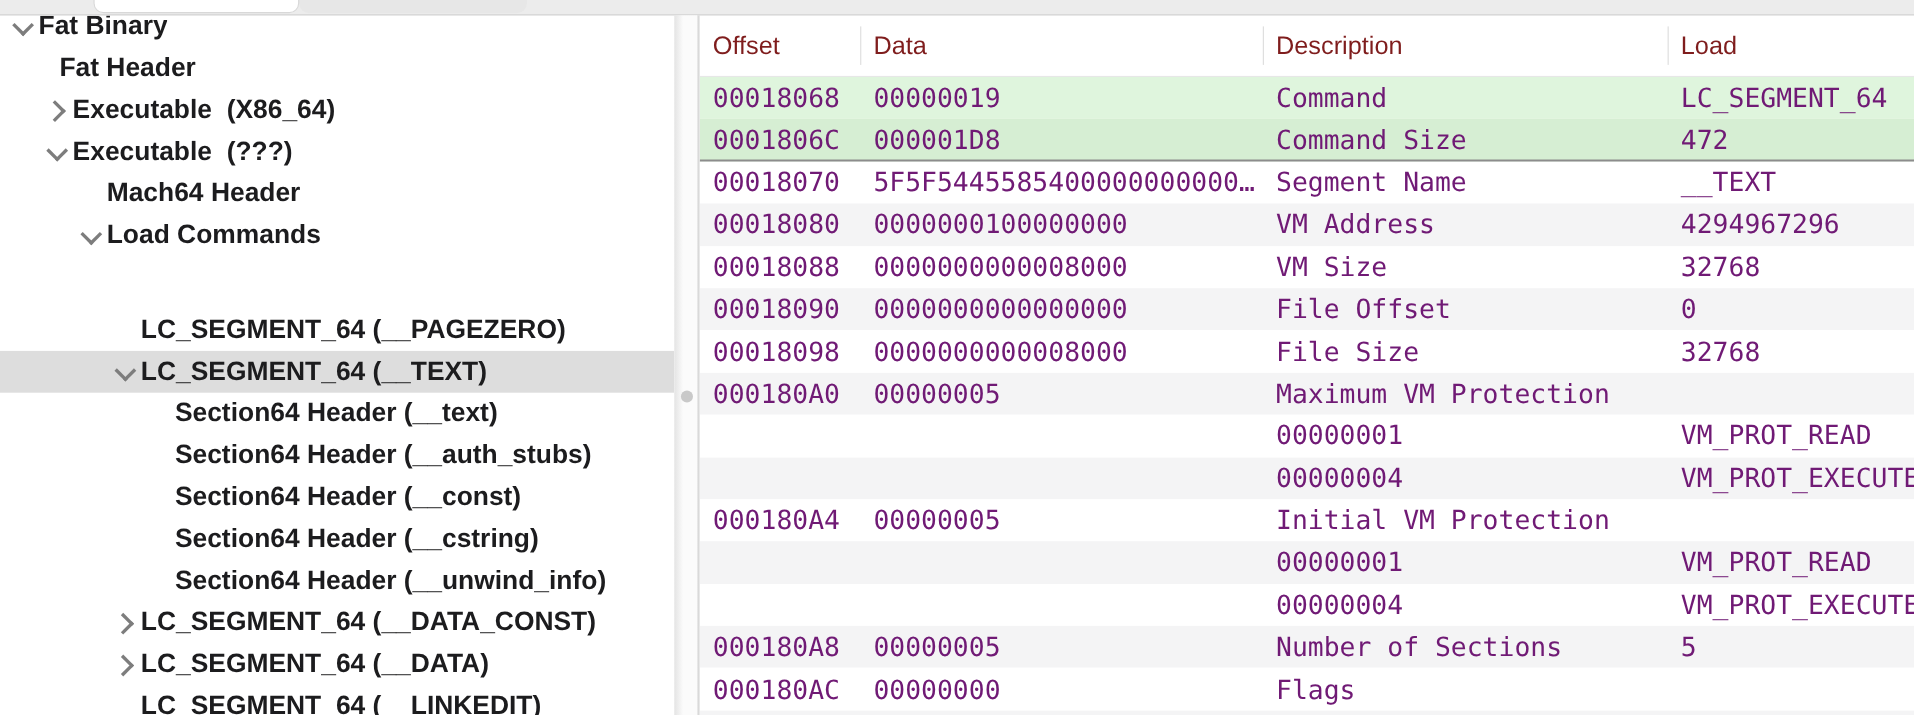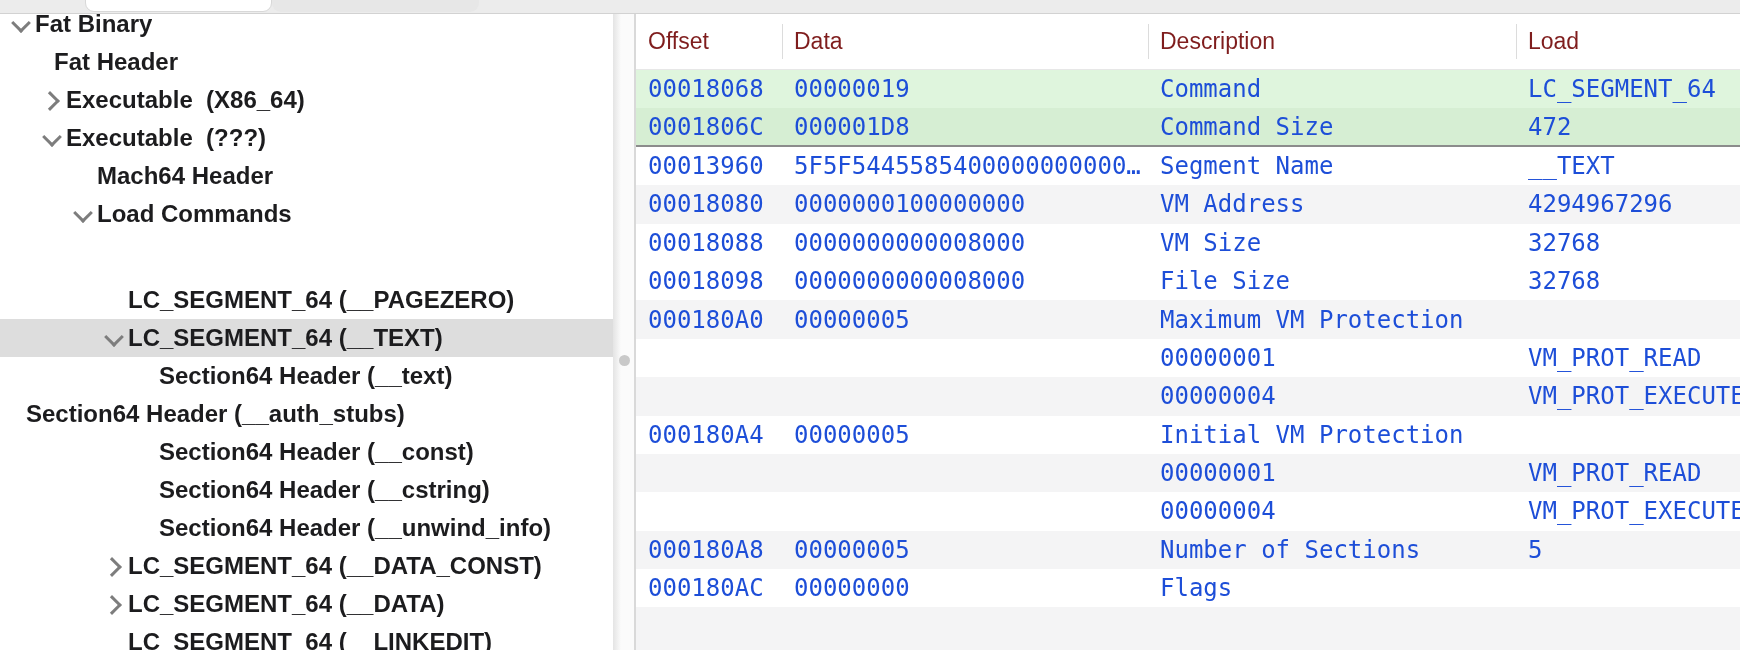--- a/index.html
+++ b/index.html
@@ -62,21 +62,21 @@
   .th{
     font-size:23px;color:#7f1d1d;padding-left:12px;white-space:nowrap;
   }
   .vsep{position:absolute;top:10px;bottom:10px;width:1px;background:var(--th-sep);}
   .tbody{flex:0 0 auto;}
   .trow{
     height:38.4px;display:grid;grid-template-columns:146px 366px 368px 1fr;
     align-items:center;box-sizing:border-box;
   }
   .trow .td{
-    font-family:"DejaVu Sans Mono",monospace;font-size:24px;color:#1d4ed8;
+    font-family:"DejaVu Sans Mono",monospace;font-size:24px;color:#701a75;
     padding-left:12px;white-space:nowrap;overflow:visible;
   }
   .bg-white{background:#ffffff;}
   .bg-stripe{background:var(--stripe);}
   .bg-green-light{background:var(--green-light);}
   .bg-green-dark{background:var(--green-dark);}
   .sel-end{border-bottom:2px solid var(--sel-range-border);}
   .bottom-sliver{flex:1 1 auto;background:var(--stripe);}
 </style>
 </head>
@@ -94,21 +94,21 @@
       <div class="treerows" id="treerows">
           <div class="tree-item" style="padding-left: 9px;"><span class="chev down"></span><span class="tree-label">Fat Binary</span></div>
           <div class="tree-item" style="padding-left: 28px;"><span class="chev none"></span><span class="tree-label">Fat Header</span></div>
           <div class="tree-item" style="padding-left: 40px; align-items: center;"><span class="chev right"></span><span class="tree-label">Executable  (X86_64)</span></div>
           <div class="tree-item" style="padding-left: 40px;"><span class="chev down"></span><span class="tree-label">Executable  (???)</span></div>
           <div class="tree-item" style="padding-left: 71px;"><span class="chev none"></span><span class="tree-label">Mach64 Header</span></div>
           <div class="tree-item" style="padding-left: 71px;"><span class="chev down"></span><span class="tree-label">Load Commands</span></div>
           <div class="tree-item" style="padding-left: 102px; margin-top: 48px;"><span class="chev none"></span><span class="tree-label">LC_SEGMENT_64 (__PAGEZERO)</span></div>
           <div class="tree-item selected" style="padding-left: 102px;"><span class="chev down"></span><span class="tree-label">LC_SEGMENT_64 (__TEXT)</span></div>
           <div class="tree-item" style="padding-left: 133px;"><span class="chev none"></span><span class="tree-label">Section64 Header (__text)</span></div>
-          <div class="tree-item" style=""><span class="chev none"></span><span class="tree-label">Section64 Header (__auth_stubs)</span></div>
+          <div class="tree-item" style="padding-left: 133px;"><span class="chev none"></span><span class="tree-label">Section64 Header (__auth_stubs)</span></div>
           <div class="tree-item" style="padding-left: 133px;"><span class="chev none"></span><span class="tree-label">Section64 Header (__const)</span></div>
           <div class="tree-item" style="padding-left: 133px;"><span class="chev none"></span><span class="tree-label">Section64 Header (__cstring)</span></div>
           <div class="tree-item" style="padding-left: 133px;"><span class="chev none"></span><span class="tree-label">Section64 Header (__unwind_info)</span></div>
           <div class="tree-item" style="padding-left: 102px;"><span class="chev right"></span><span class="tree-label">LC_SEGMENT_64 (__DATA_CONST)</span></div>
           <div class="tree-item" style="padding-left: 102px;"><span class="chev right"></span><span class="tree-label">LC_SEGMENT_64 (__DATA)</span></div>
           <div class="tree-item" style="padding-left: 102px;"><span class="chev none"></span><span class="tree-label">LC_SEGMENT_64 (__LINKEDIT)</span></div>
           <div class="tree-item" style="padding-left: 70px; font-family: Liberation Mono, monospace;"><span class="chev none"></span><span class="tree-label">LC_DYLD_INFO_ONLY</span></div>
         </div>
     </div>
 
@@ -133,37 +133,43 @@
             <div class="td">Command</div>
             <div class="td">LC_SEGMENT_64</div>
           </div>
           <div class="trow bg-green-dark sel-end">
             <div class="td">0001806C</div>
             <div class="td">000001D8</div>
             <div class="td">Command Size</div>
             <div class="td">472</div>
           </div>
           <div class="trow bg-white">
-            <div class="td">00013960</div>
+            <div class="td">00018070</div>
             <div class="td">5F5F5445585400000000000…</div>
             <div class="td">Segment Name</div>
             <div class="td">__TEXT</div>
           </div>
           <div class="trow bg-stripe">
             <div class="td">00018080</div>
             <div class="td">0000000100000000</div>
             <div class="td">VM Address</div>
             <div class="td">4294967296</div>
           </div>
           <div class="trow bg-white">
             <div class="td">00018088</div>
             <div class="td">0000000000008000</div>
             <div class="td">VM Size</div>
             <div class="td">32768</div>
           </div>
+          <div class="trow bg-stripe">
+            <div class="td">00018090</div>
+            <div class="td">0000000000000000</div>
+            <div class="td">File Offset</div>
+            <div class="td">0</div>
+          </div>
           <div class="trow bg-white">
             <div class="td">00018098</div>
             <div class="td">0000000000008000</div>
             <div class="td">File Size</div>
             <div class="td">32768</div>
           </div>
           <div class="trow bg-stripe">
             <div class="td">000180A0</div>
             <div class="td">00000005</div>
             <div class="td">Maximum VM Protection</div>

